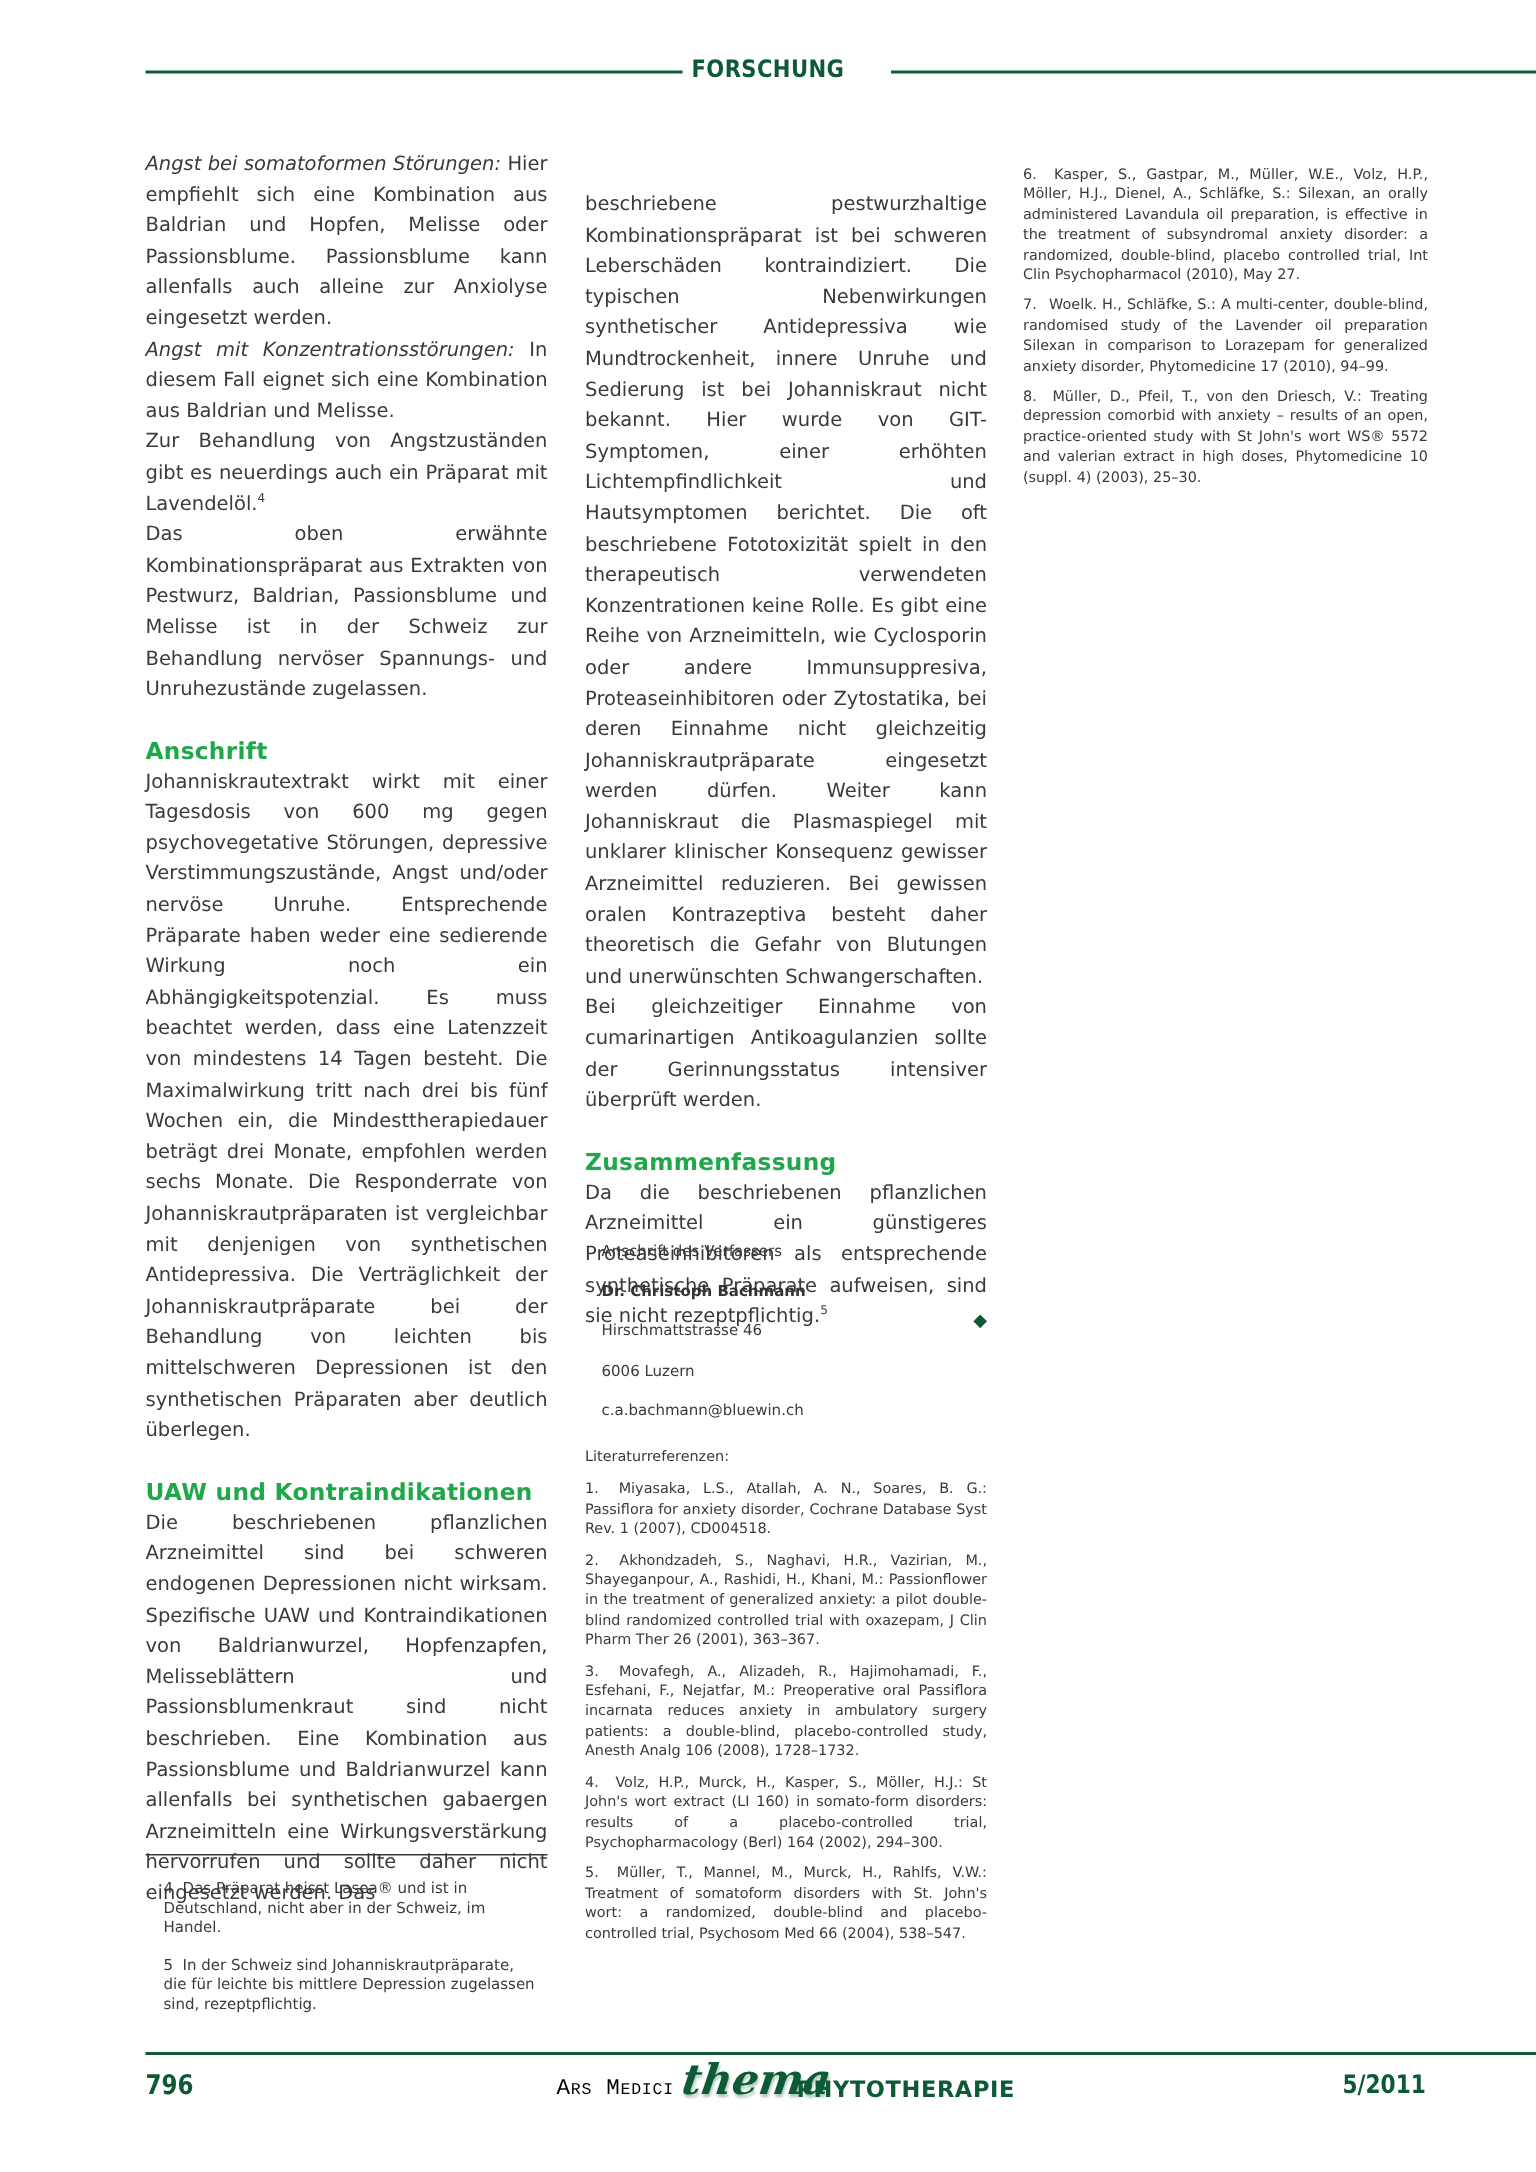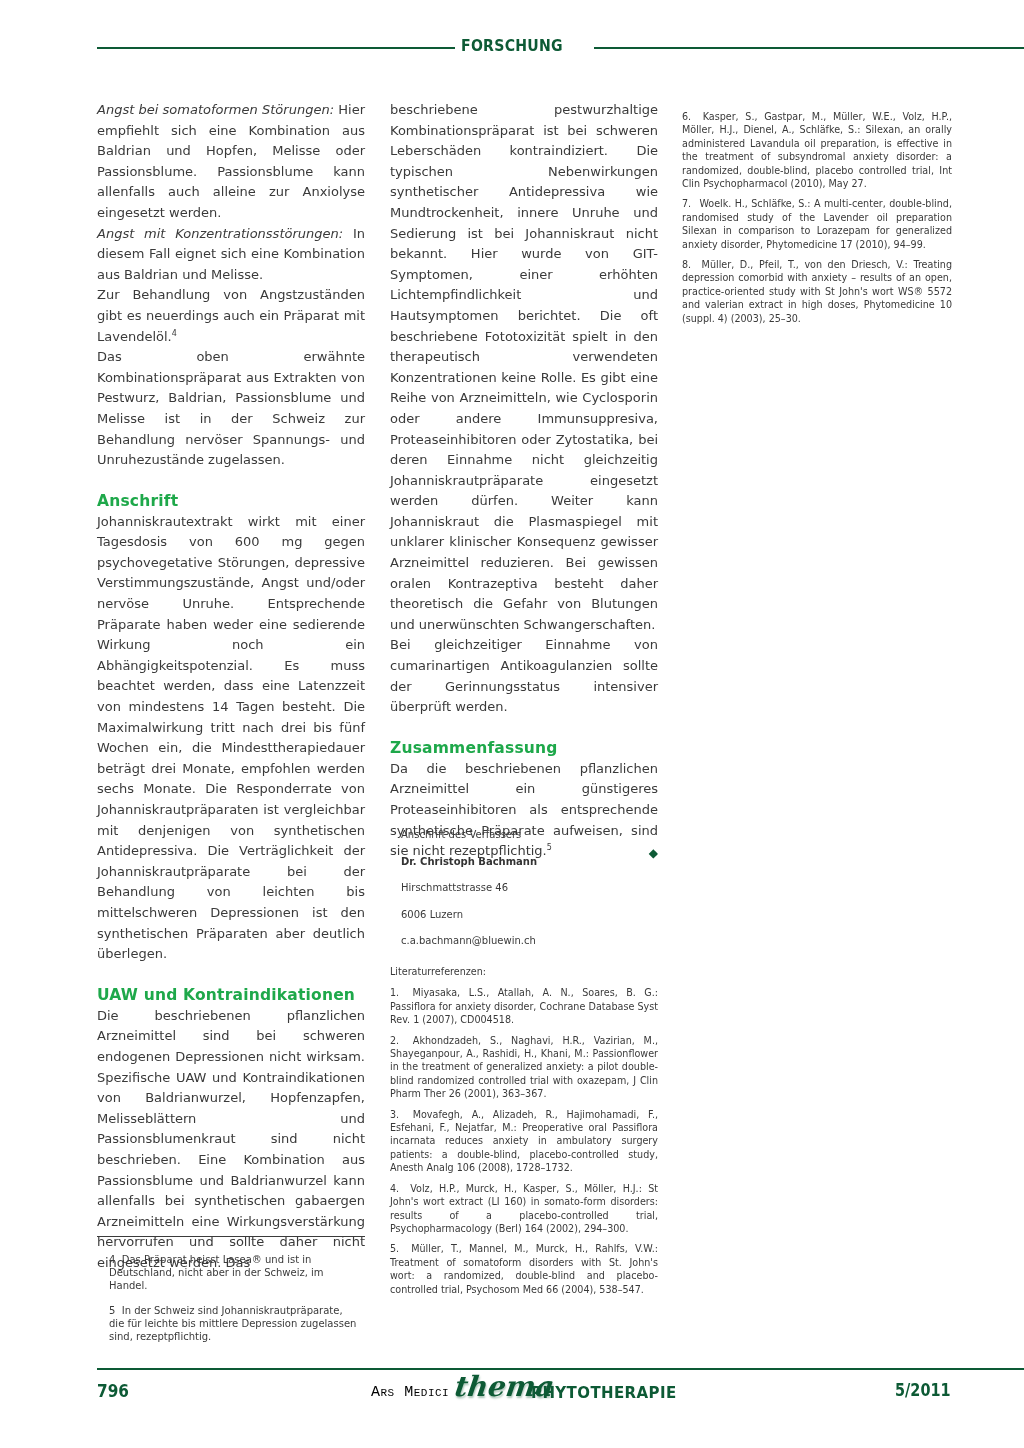--- a/index.html
+++ b/index.html
@@ -6,21 +6,21 @@
     body { width: 1024px; height: 1448px; position: relative; overflow: hidden; font-family: "DejaVu Sans", sans-serif; color: #3a3a3a; }
 
     .header { position: absolute; top: 36px; left: 97px; width: 927px; height: 24px; }
     .header .rule { position: absolute; top: 11px; height: 2px; background: #0d5a35; }
     .header .rule.left { left: 0; width: 358px; }
     .header .rule.right { left: 497px; right: 0; }
     .header .section { position: absolute; left: 364px; top: 0; font-family: "DejaVu Sans", sans-serif; font-weight: bold; font-size: 16px; color: #0d5a35; letter-spacing: 0.3px; transform: scaleX(0.88); transform-origin: left center; }
 
     .col { position: absolute; top: 100px; width: 268px; font-size: 13px; line-height: 20.6px; text-align: justify; }
     .col1 { left: 97px; }
-    .col2 { left: 390px; }
+    .col2 { left: 390px; margin-top: 27px; }
     .col3 { left: 682px; top: 110px; width: 270px; font-size: 9.6px; line-height: 13.4px; }
 
     .col p { margin: 0; }
     .col .it { font-style: italic; }
     .h2 { font-weight: bold; color: #1ea84a; font-size: 15.5px; line-height: 20px; margin-top: 20px; margin-bottom: 1px; letter-spacing: 0.2px; }
     sup { font-size: 8px; line-height: 0; vertical-align: super; }
 
     .diamond { float: right; color: #0d5a35; font-size: 12px; margin-top: 2px; }
 
     .fn-rule { position: absolute; left: 97px; top: 1236px; width: 268px; height: 1px; background: #3a3a3a; }

